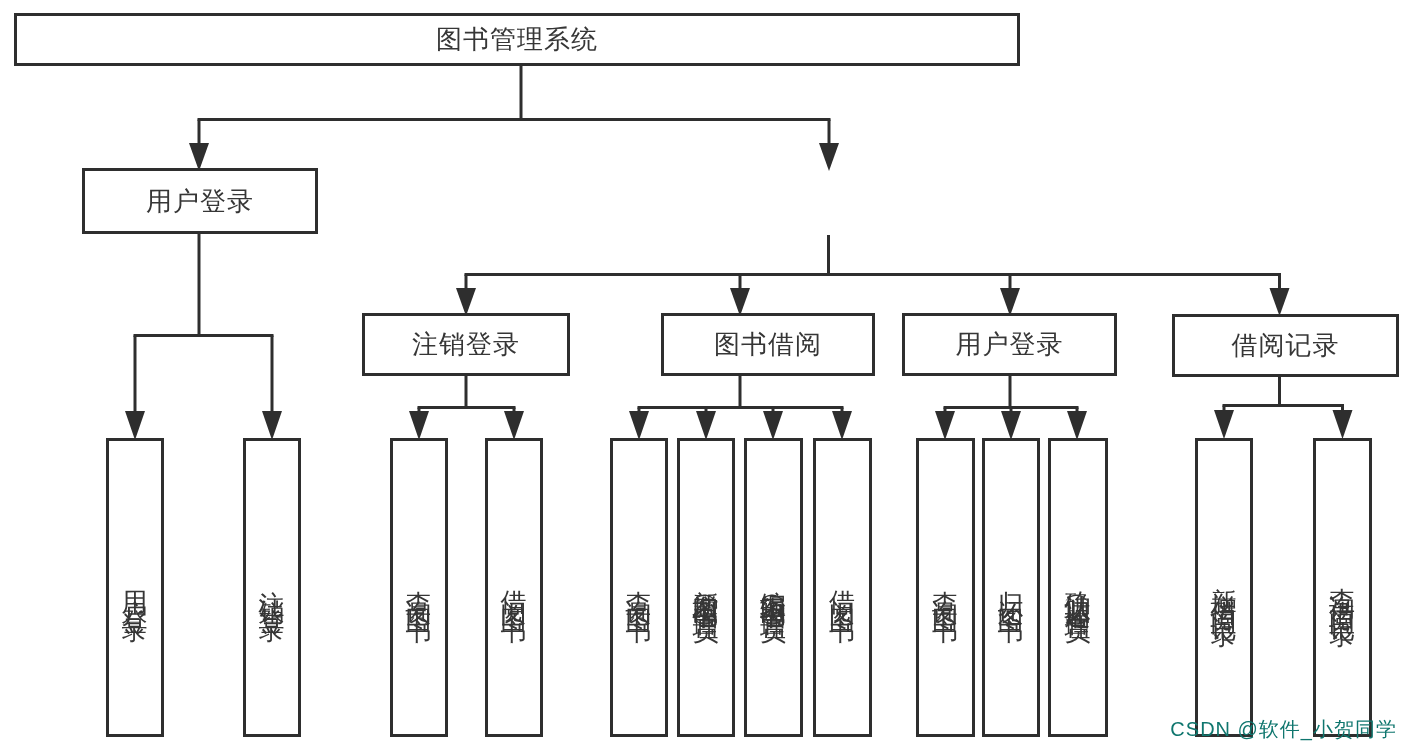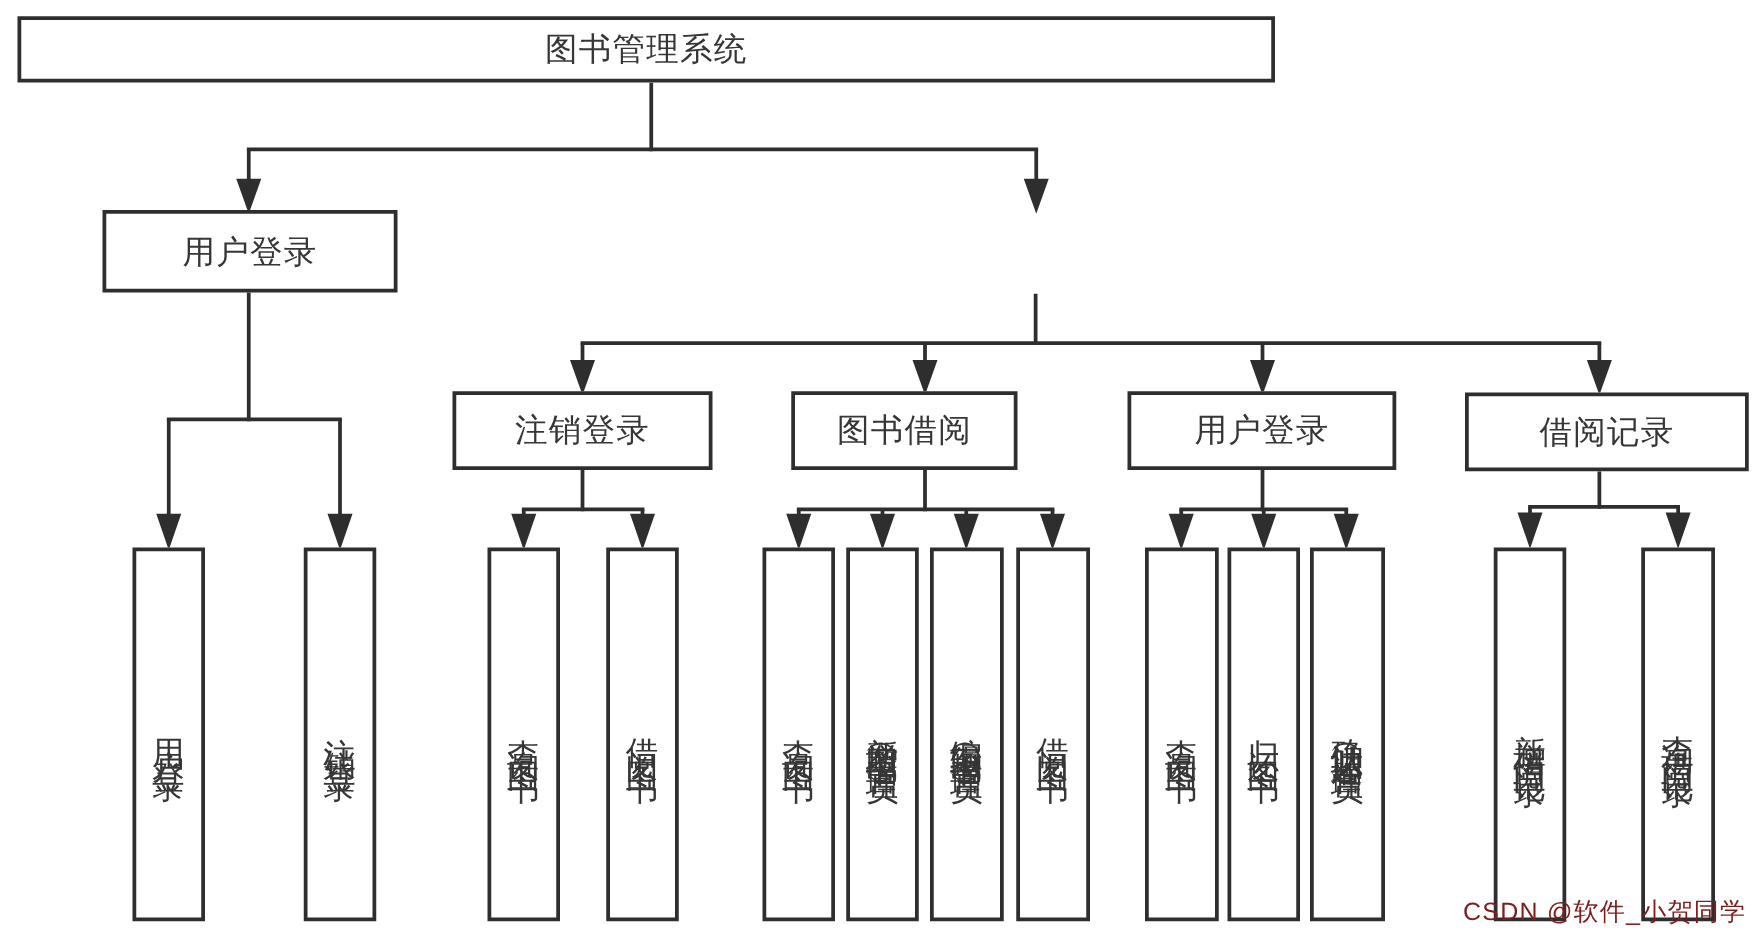--- a/index.html
+++ b/index.html
@@ -40,21 +40,21 @@
     white-space: nowrap;
   }
   .vbox .vtext.long { letter-spacing: 4px; }
   .vbox .vtext.mid  { letter-spacing: 7px; }
   .watermark {
     position: absolute;
     right: 8px;
     bottom: 4px;
     font-size: 20px;
     letter-spacing: 1px;
-    color: #7f1d1d;
+    color: #0f766e;
     z-index: 10;
     white-space: nowrap;
   }
 </style>
 </head>
 <body>
 
 <div class="stage">
 
   <svg class="connectors" viewBox="0 0 1405 747" xmlns="http://www.w3.org/2000/svg">
@@ -127,21 +127,21 @@
     <span>图书管理系统</span>
   </div>
 
   <div class="box hbox" style="left:82px; top:168px; width:236px; height:66px;">
     <span>用户登录</span>
   </div>
 
   <div class="box hbox" style="left:362px; top:313px; width:208px; height:63px;">
     <span>注销登录</span>
   </div>
-  <div class="box hbox" style="left:633px; top:313px; width:181px; height:63px;">
+  <div class="box hbox" style="left:661px; top:313px; width:214px; height:63px;">
     <span>图书借阅</span>
   </div>
   <div class="box hbox" style="left:902px; top:313px; width:215px; height:63px;">
     <span>用户登录</span>
   </div>
   <div class="box hbox" style="left:1172px; top:314px; width:227px; height:63px;">
     <span>借阅记录</span>
   </div>
 
   <div class="box vbox" style="left:106px; top:438px; width:58px; height:299px;">

